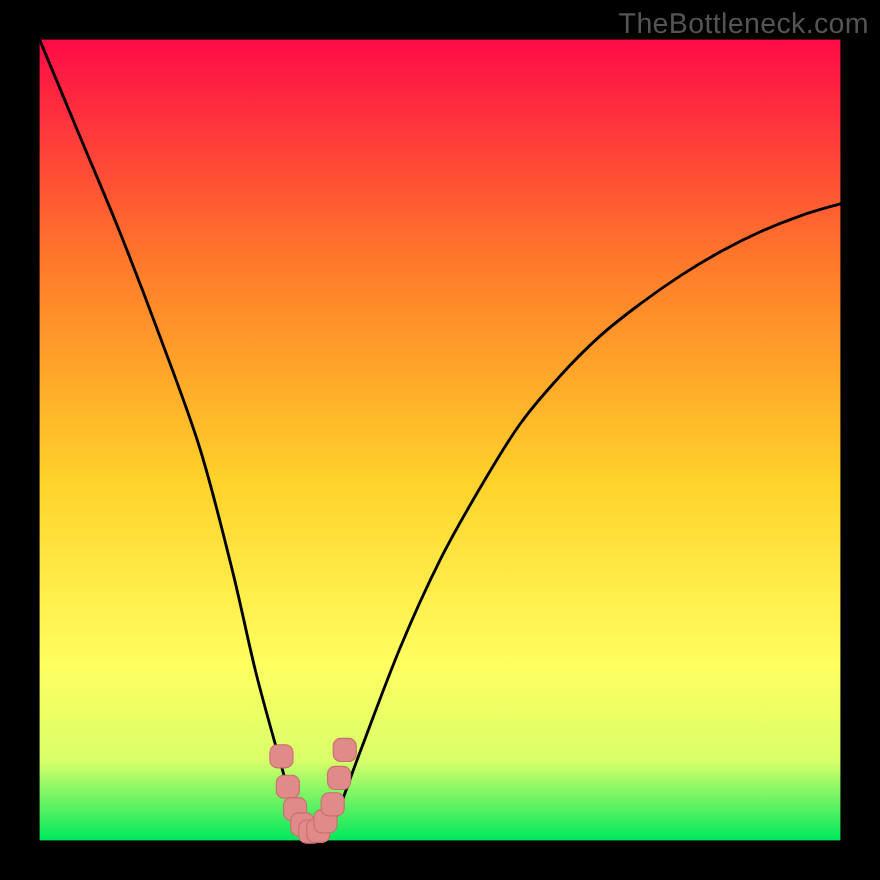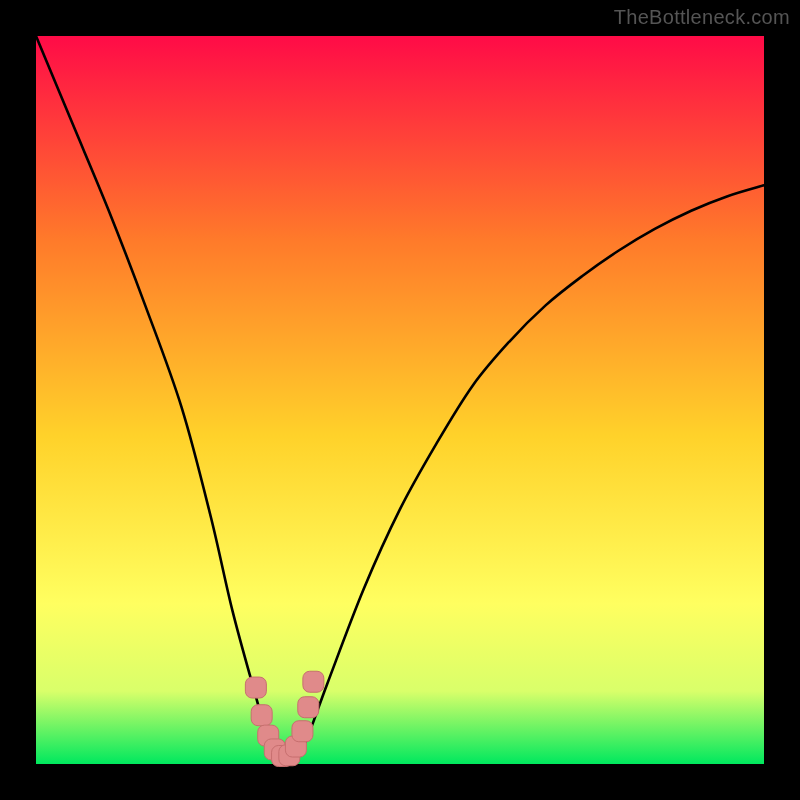--- a/index.html
+++ b/index.html
@@ -15,21 +15,21 @@
     position: relative;
     width: 800px;
     height: 800px;
     background: #000;
   }
   .watermark {
     position: absolute;
     top: 6px;
     right: 10px;
     color: #555;
-    font-size: 20px;
+    font-size: 26px;
     font-weight: 500;
     letter-spacing: 0.3px;
     user-select: none;
   }
   svg {
     position: absolute;
     left: 0;
     top: 0;
   }
 </style>

